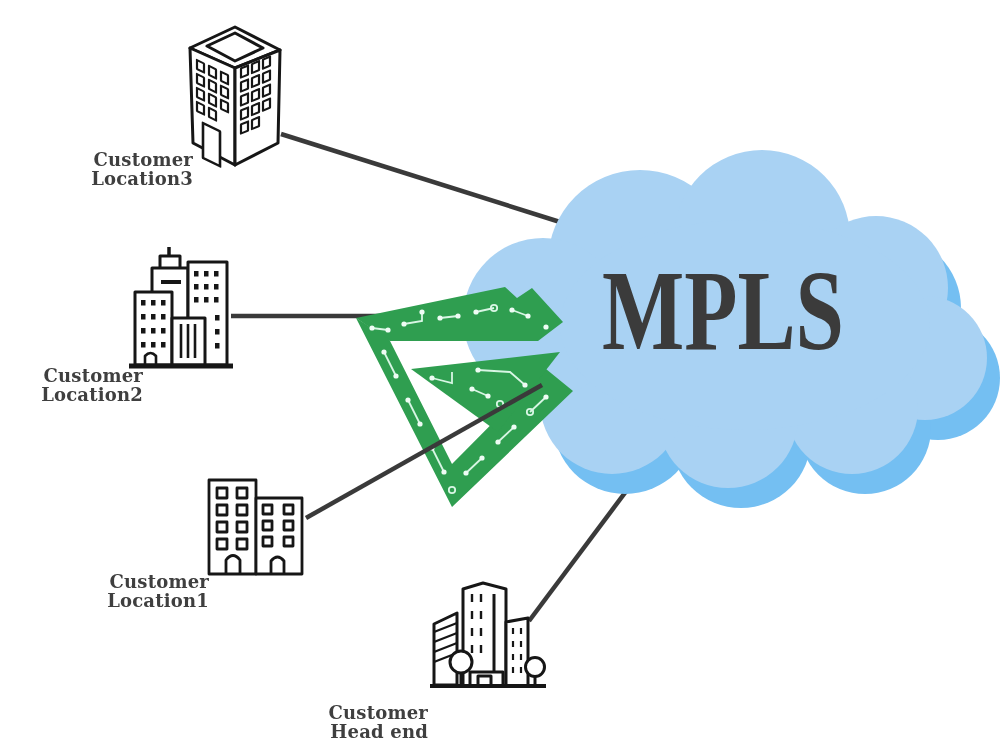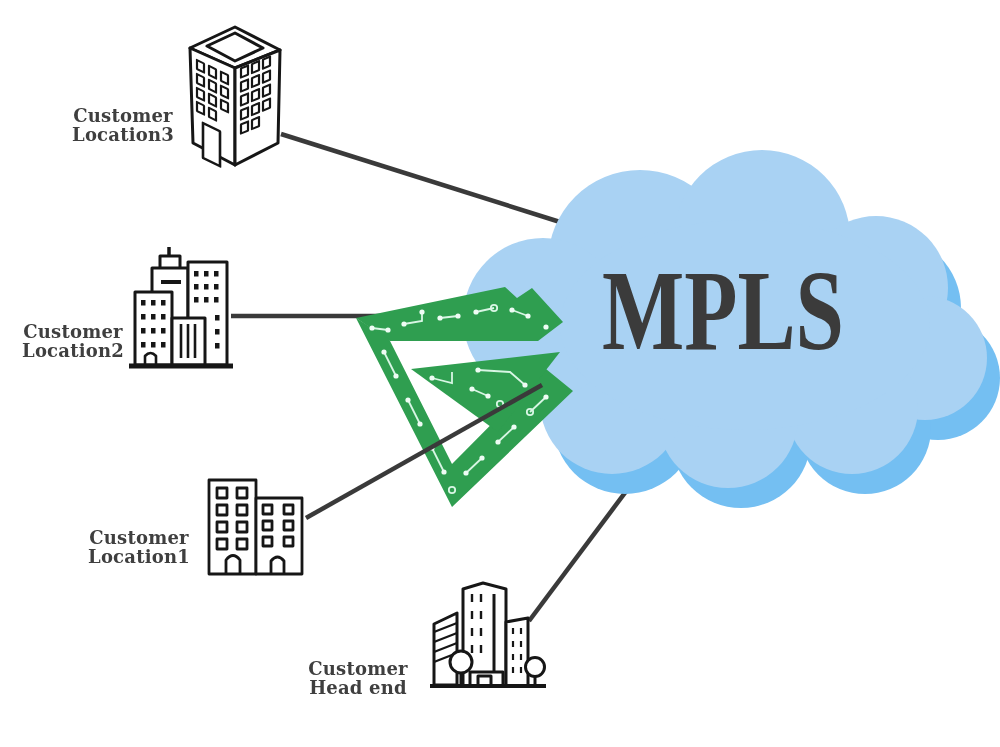--- a/index.html
+++ b/index.html
@@ -1,22 +1,22 @@
 <!DOCTYPE html>
 <html><head>
 <meta charset="utf-8">
 <style>
   html,body{margin:0;padding:0;background:#ffffff;}
   .stage{position:relative;width:1000px;height:747px;background:#ffffff;overflow:hidden;
          font-family:"DejaVu Serif","Liberation Serif",serif;}
   .stage svg.scene{position:absolute;left:0;top:0;}
-  .node-label{position:absolute;width:140px;text-align:center;
+  .node-label{position:absolute;width:140px;text-align:right;
               font-family:"DejaVu Serif","Liberation Serif",serif;
               font-weight:bold;font-size:18px;line-height:19px;color:#3f3f3f;
-              letter-spacing:0.2px;}
+              letter-spacing:0.2px;margin-top:44px;}
   .mpls-text{font-family:"Liberation Serif","DejaVu Serif",serif;font-weight:bold;}
 </style>
 </head>
 <body>
 
 <div class="stage">
 
 <svg class="scene" width="1000" height="747" viewBox="0 0 1000 747">
   <defs>
     <clipPath id="gclip">

